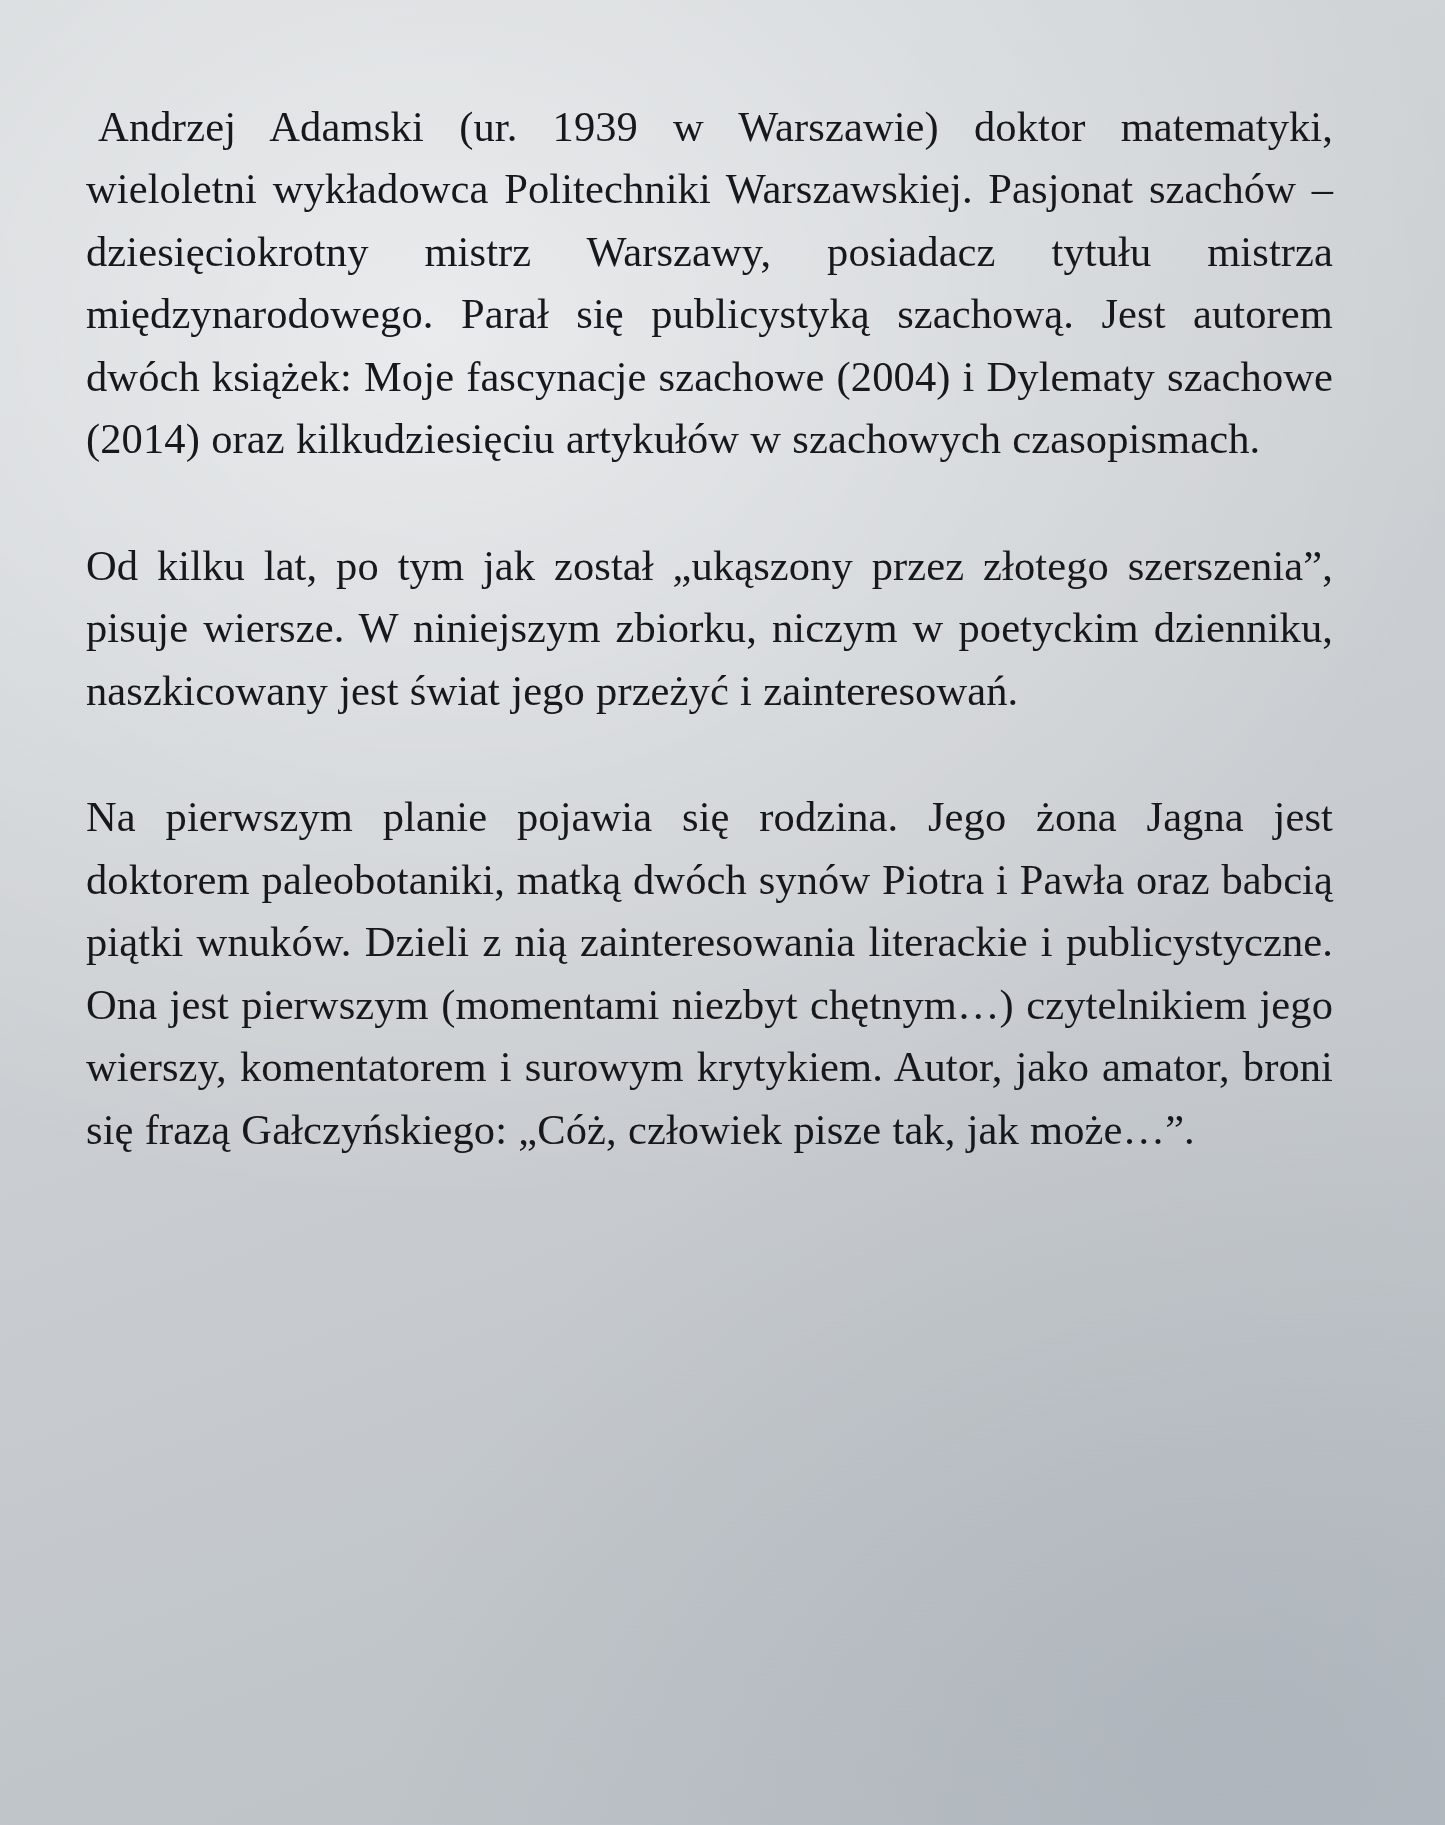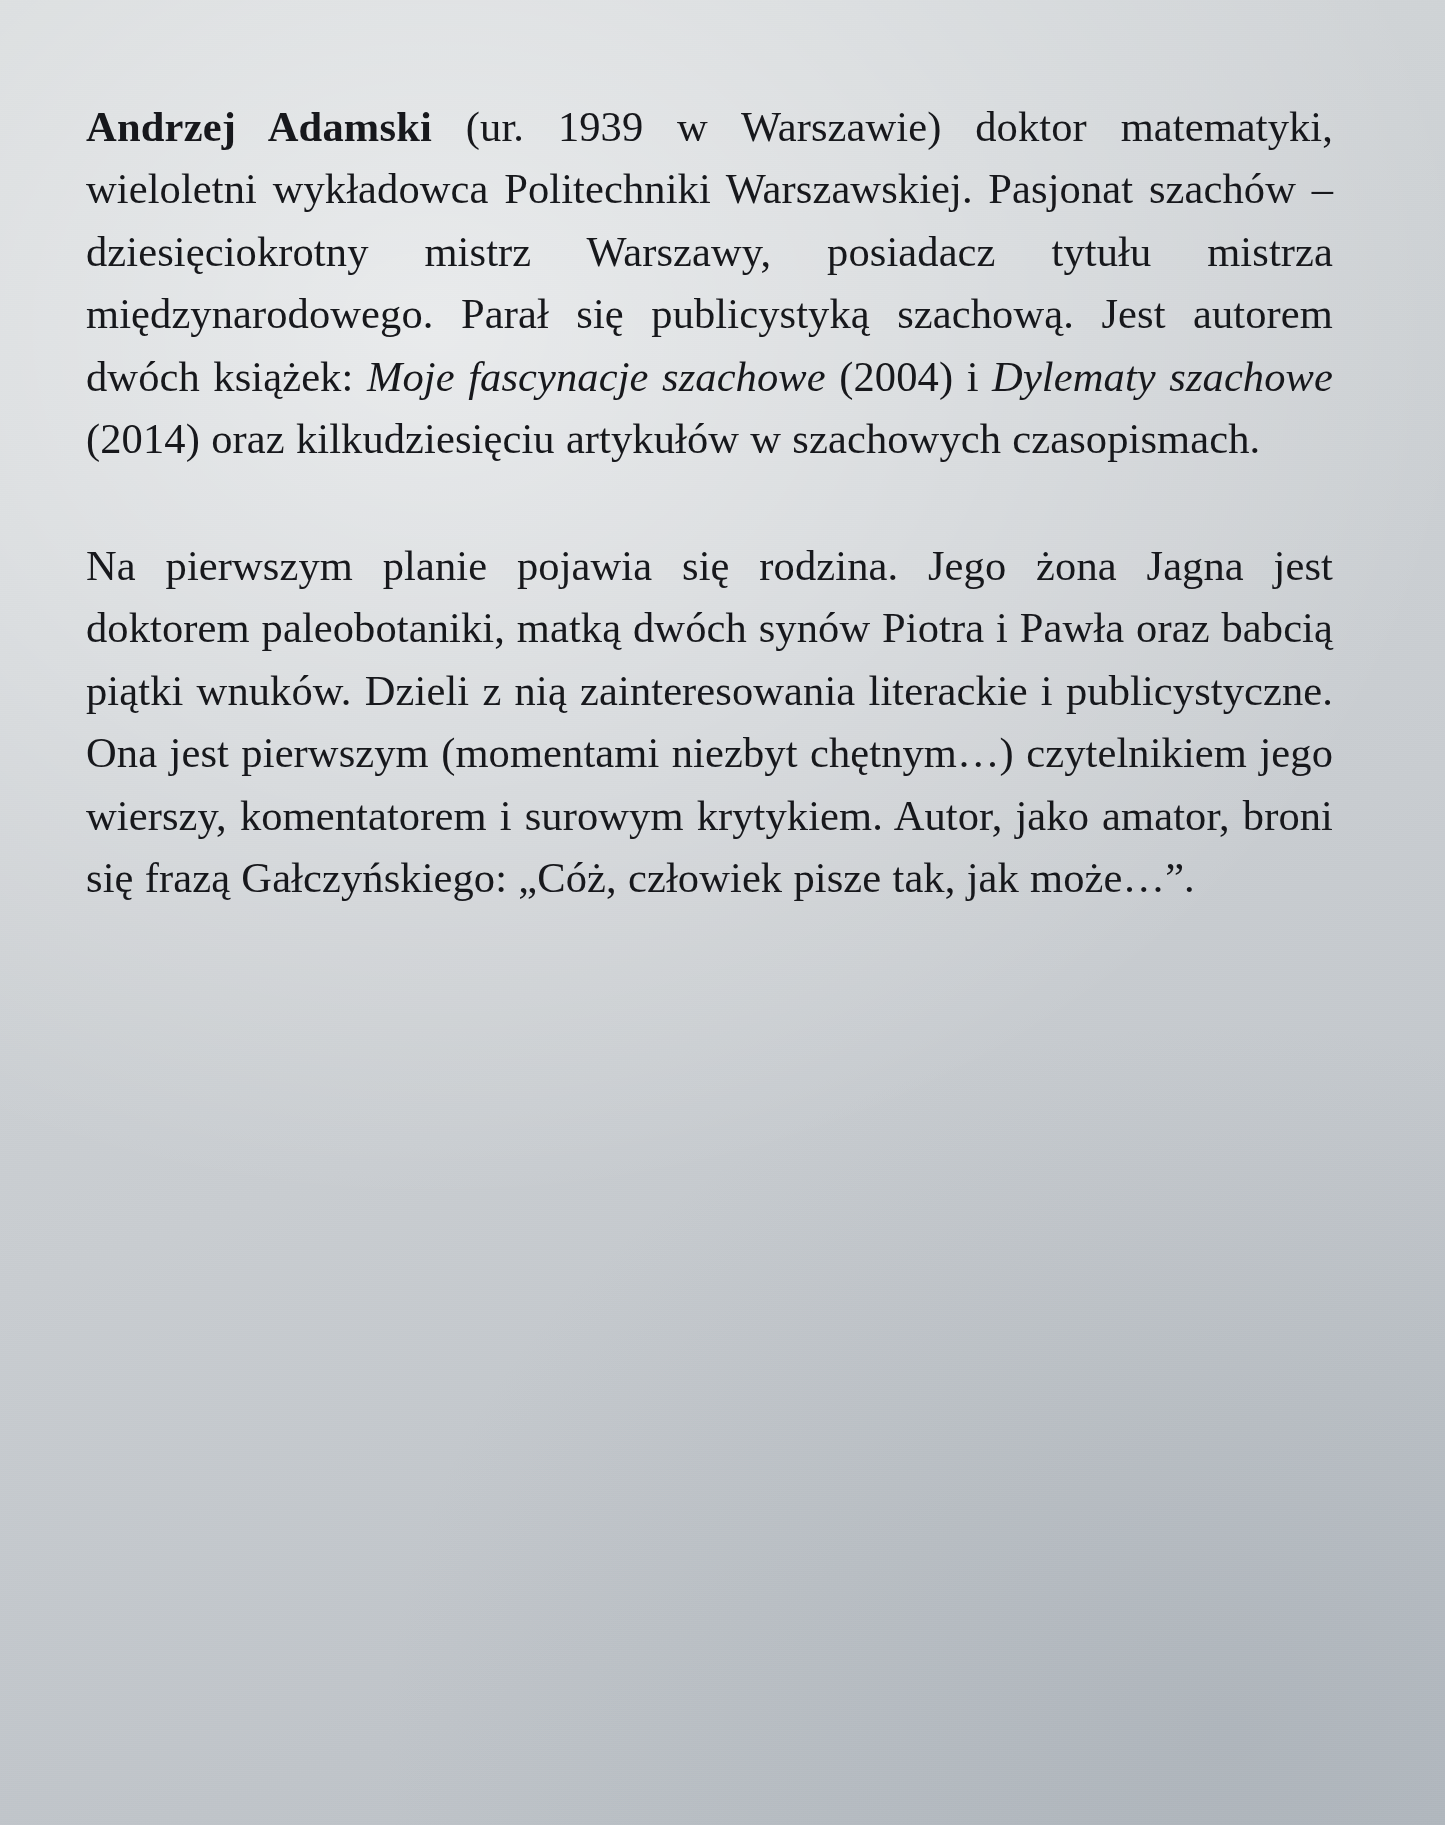--- a/index.html
+++ b/index.html
@@ -50,34 +50,35 @@
     line-height: 1.47;
     text-align: justify;
     text-justify: inter-word;
     letter-spacing: 0.1px;
     word-spacing: 0.5px;
     hyphens: manual;
   }
   p.para:last-child { margin-bottom: 0; font-family: Liberation Serif, serif; }
 
   .lead-name {
-    font-weight: bold;
+    font-weight: normal;
     letter-spacing: 0.2px;
+    margin-left: 12px;
   }
   .ital {
-    font-style: italic;
   }
 </style>
 </head>
 <body>
 
 <div class="page">
   <div class="grain"></div>
 
   <div class="text-block">
 
     <p class="para"><span class="lead-name">Andrzej Adamski</span><span> (ur. 1939 w Warszawie) doktor matematyki, wieloletni wykładowca Politechniki Warszawskiej. Pasjonat szachów – dziesięciokrotny mistrz Warszawy, posiadacz tytułu mistrza międzynarodowego. Parał się publicystyką szachową. Jest autorem dwóch książek: </span><span class="ital">Moje fascynacje szachowe</span><span> (2004) i </span><span class="ital">Dylematy szachowe</span><span> (2014) oraz kilkudziesięciu artykułów w szachowych czasopismach.</span></p>
 
+    <p class="para">Od kilku lat, po tym jak został „ukąszony przez złotego szerszenia”, pisuje wiersze. W niniejszym zbiorku, niczym w poetyckim dzienniku, naszkicowany jest świat jego przeżyć i zainteresowań.</p>
 
     <p class="para">Na pierwszym planie pojawia się rodzina. Jego żona Jagna jest doktorem paleobotaniki, matką dwóch synów Piotra i Pawła oraz babcią piątki wnuków. Dzieli z nią zainteresowania literackie i publicystyczne. Ona jest pierwszym (momentami niezbyt chętnym…) czytelnikiem jego wierszy, komentatorem i surowym krytykiem. Autor, jako amator, broni się frazą Gałczyńskiego: „Cóż, człowiek pisze tak, jak może…”.</p>
 
   </div>
 </div>
 
 </body></html>

